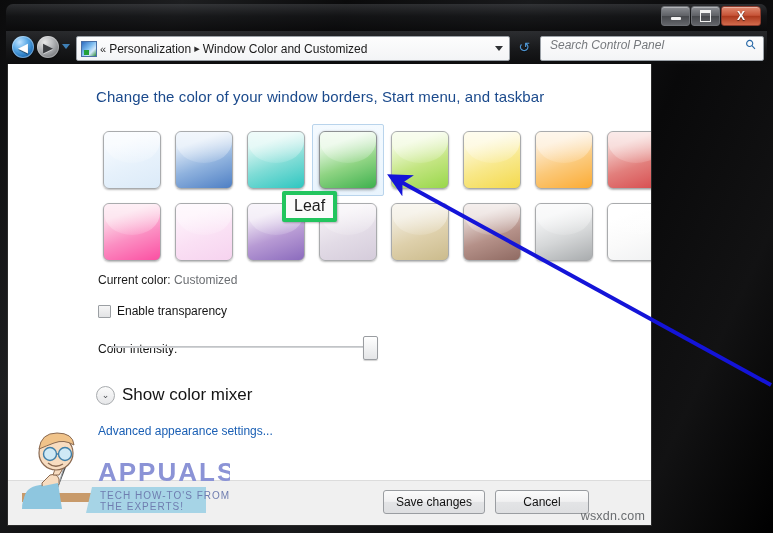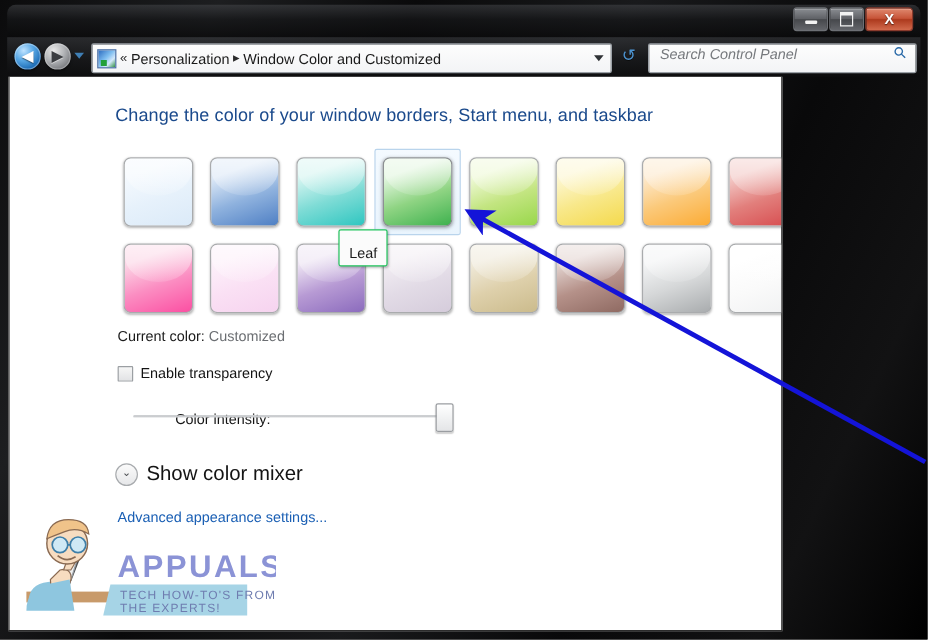--- a/index.html
+++ b/index.html
@@ -138,37 +138,37 @@
   .swatch:before{ 
     content:"";position:absolute;left:0;top:0;width:100%;height:55%;
     background:linear-gradient(180deg,rgba(255,255,255,.62) 0%,rgba(255,255,255,.12) 100%);
     border-radius:5px 5px 60% 60%/5px 5px 26px 26px;
   }
   .swcell.selected .swatch{border:1px solid #8d9093;box-shadow:0 1px 3px rgba(0,0,0,.35);}
 
   
   #tooltip{
     position:absolute;left:274px;top:127px;
-    background:#fbfbfb;border:1px solid #22c55e;border-radius:2px;
-    padding:12px 8px 3px;font-size:12px;color:#1c1c1c;
+    background:#fbfbfb;border:4px solid #22c55e;border-radius:2px;
+    padding:2px 8px 3px;font-size:16px;color:#1c1c1c;
     box-shadow:1px 1px 2px rgba(0,0,0,.25);
     white-space:nowrap;
   }
 
   
   #curcolor{position:absolute;left:90px;top:209px;font-size:12px;color:#1a1a1a;white-space:nowrap;}
   #curcolor .val{color:#6b6e72;}
 
   #transparency{position:absolute;left:90px;top:240px;display:flex;align-items:flex-end;}
   #tcheck{width:13px;height:13px;box-sizing:border-box;
     border:1px solid #9b9fa3;border-radius:1px;
     background:linear-gradient(180deg,#f6f6f6 0%,#e2e3e5 100%);}
   #transparency .lbl{margin-left:6px;font-size:12px;color:#141414;}
 
-  #intensityrow{position:absolute;left:90px;top:278px;display:flex;align-items:center;width:370px;margin-left:48px;}
+  #intensityrow{position:absolute;left:90px;top:278px;display:flex;align-items:center;width:370px;}
   #intensityrow .lbl{font-size:12px;color:#141414;white-space:nowrap;}
   #sliderwrap{position:absolute;left:103px;top:272px;width:265px;height:22px;}
   #slidertrack{position:absolute;left:0;top:10px;width:265px;height:2px;
     background:linear-gradient(180deg,#b9bcbf 0%,#d9dbdd 100%);border-radius:1px;}
   #sliderthumb{position:absolute;left:252px;top:0;width:13px;height:22px;
     border:1px solid #9a9da1;border-radius:2px;
     background:linear-gradient(180deg,#ffffff 0%,#f1f2f3 50%,#e4e5e7 100%);
     box-shadow:0 1px 1px rgba(0,0,0,.18);}
 
   #mixer{position:absolute;left:88px;top:321px;display:flex;align-items:center;}
@@ -335,20 +335,27 @@
 
       <div id="mixer">
         <span id="mixerchev">
           <span>⌄</span>
         </span>
         <span class="lbl">Show color mixer</span>
       </div>
 
       <a id="advlink" href="#">Advanced appearance settings...</a>
 
+      <div id="footer">
+        <div id="footerbtns">
+          <button class="fbtn">Save changes</button>
+          <button class="fbtn">Cancel</button>
+        </div>
+        <div id="wsxdn">wsxdn.com</div>
+      </div>
 
       <svg id="appuals" viewBox="0 0 210 90">
 
         <rect x="2" y="62" width="86" height="9" fill="#c89a6a"></rect>
 
         <path d="M32 62 L46 30 L48 31 L36 62 Z" fill="#4a4a4a"></path>
         <path d="M18 62 L36 62 L46 30 L28 52 Z" fill="#f1f1f1" stroke="#9aa0a6" stroke-width="1"></path>
 
         <path d="M4 70 Q4 56 20 54 L32 52 L34 60 L20 63 Q12 64 13 70 Z" fill="#8ec6df"></path>
 

